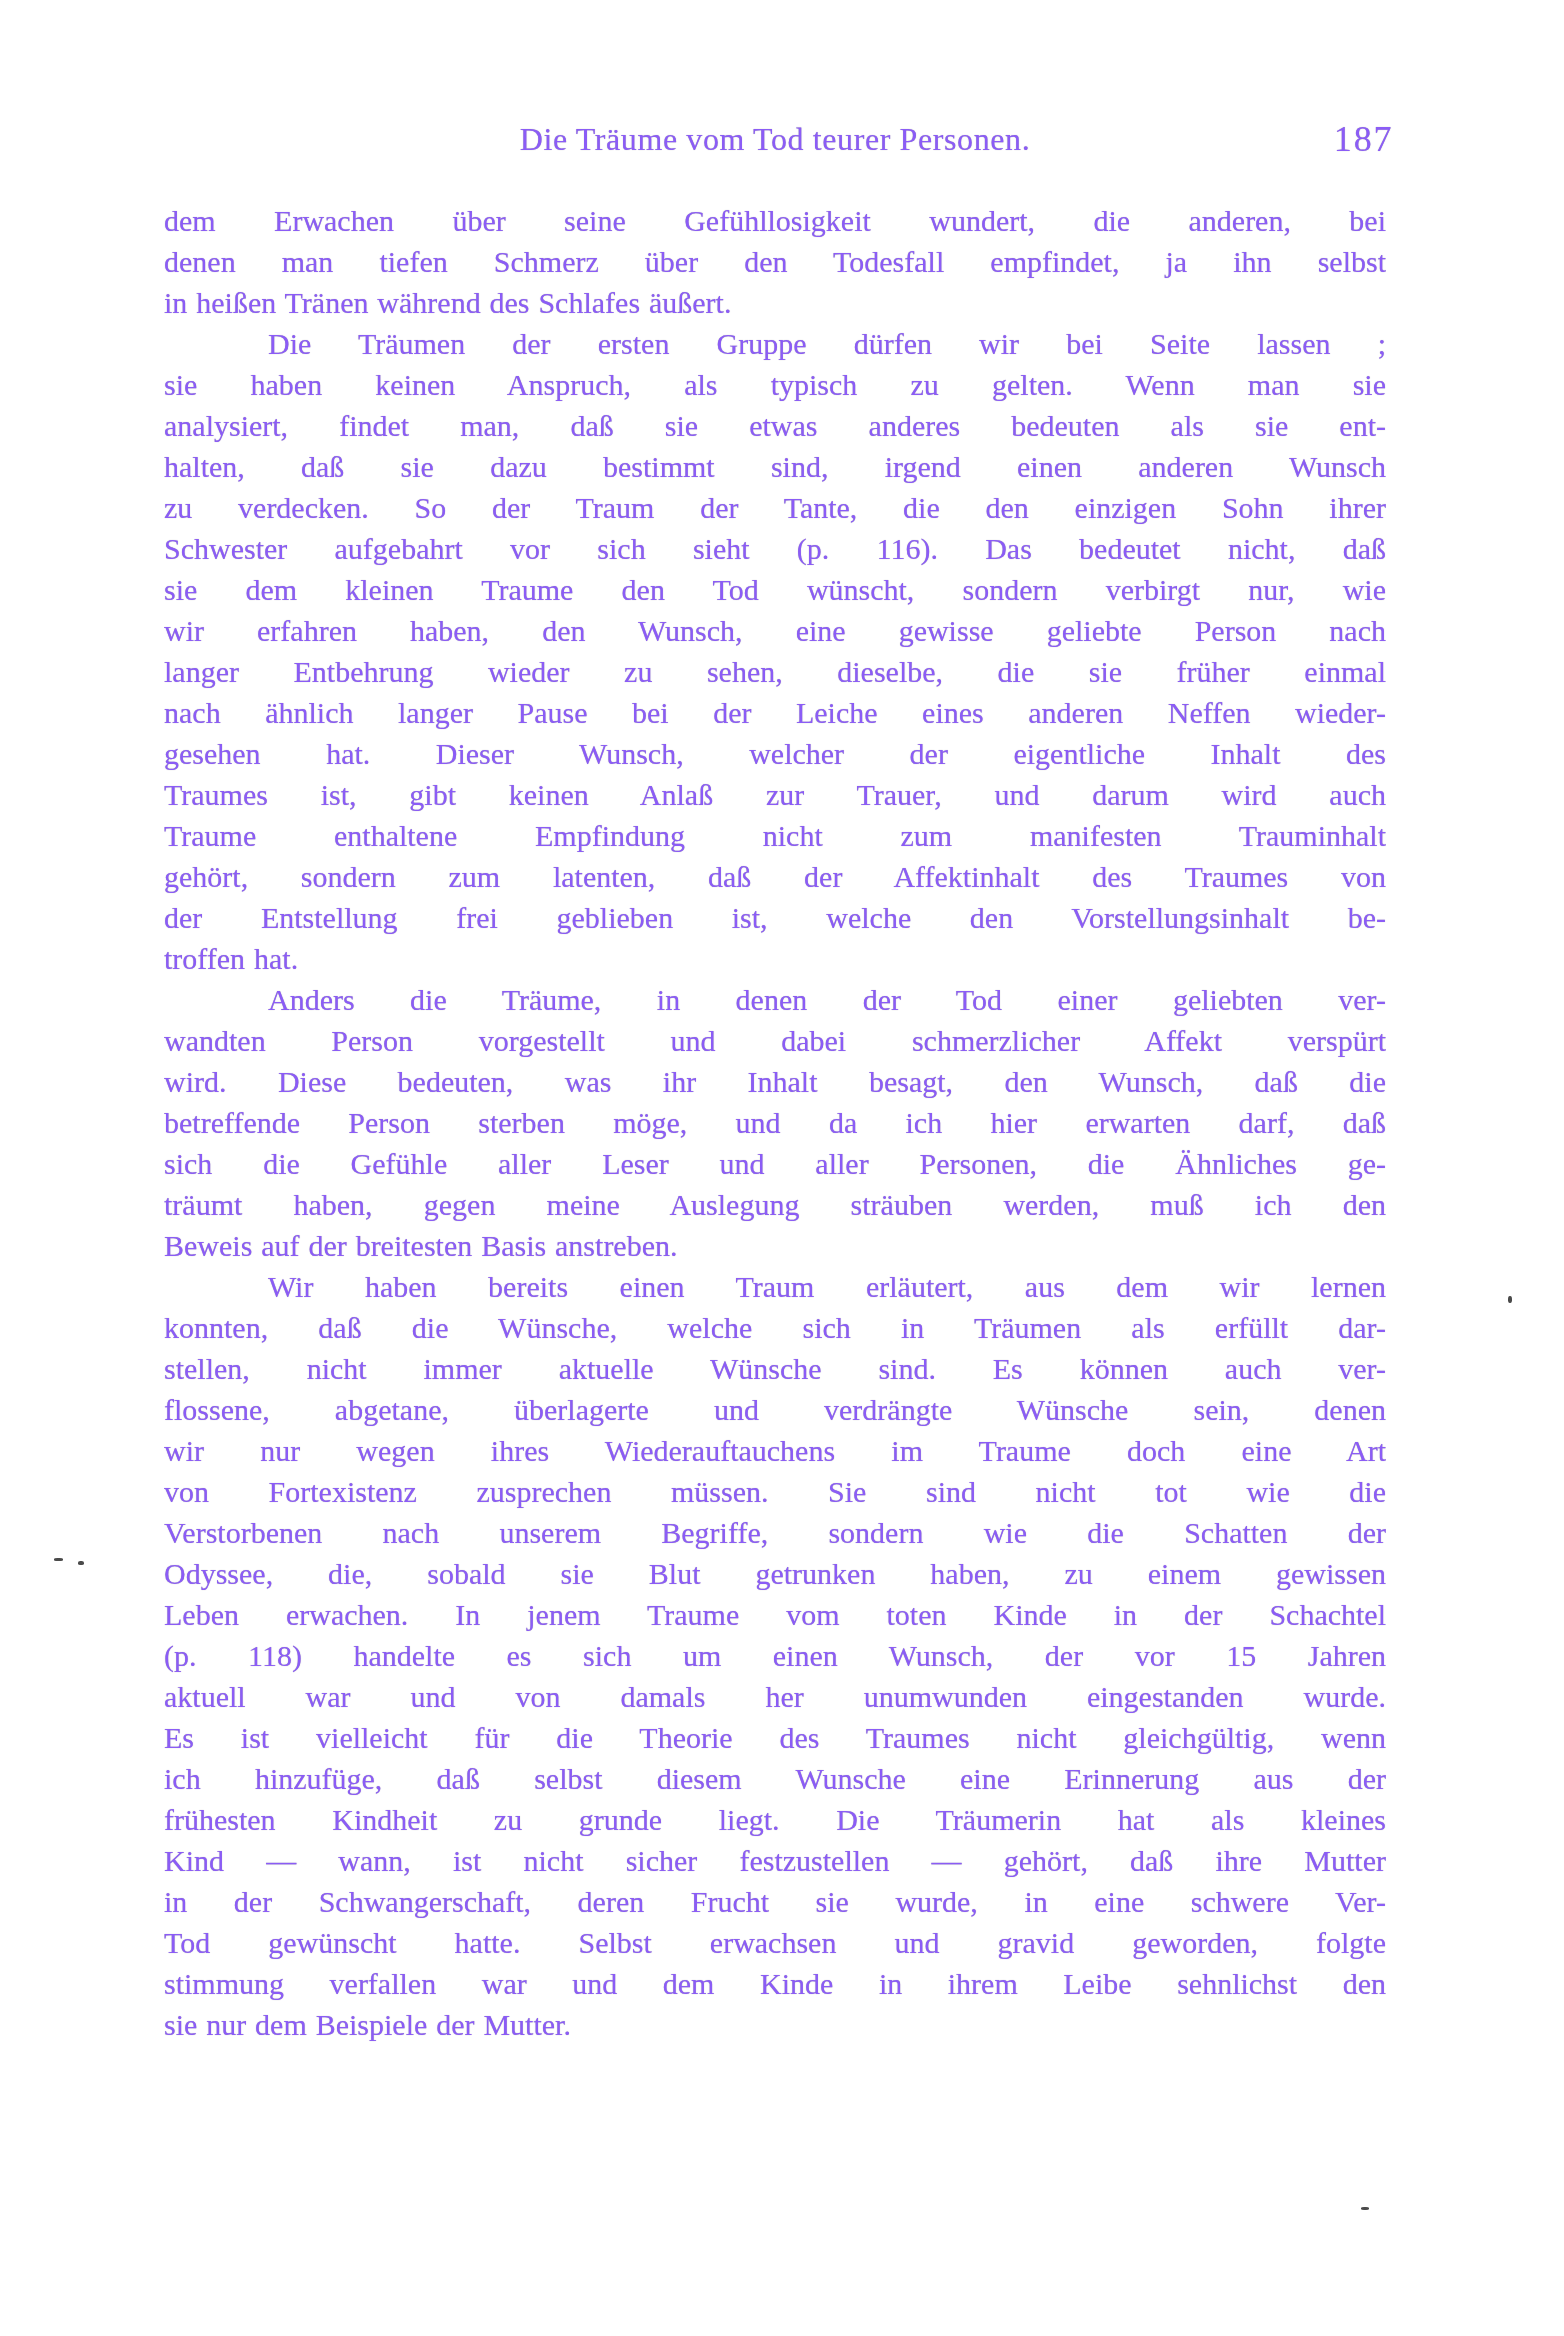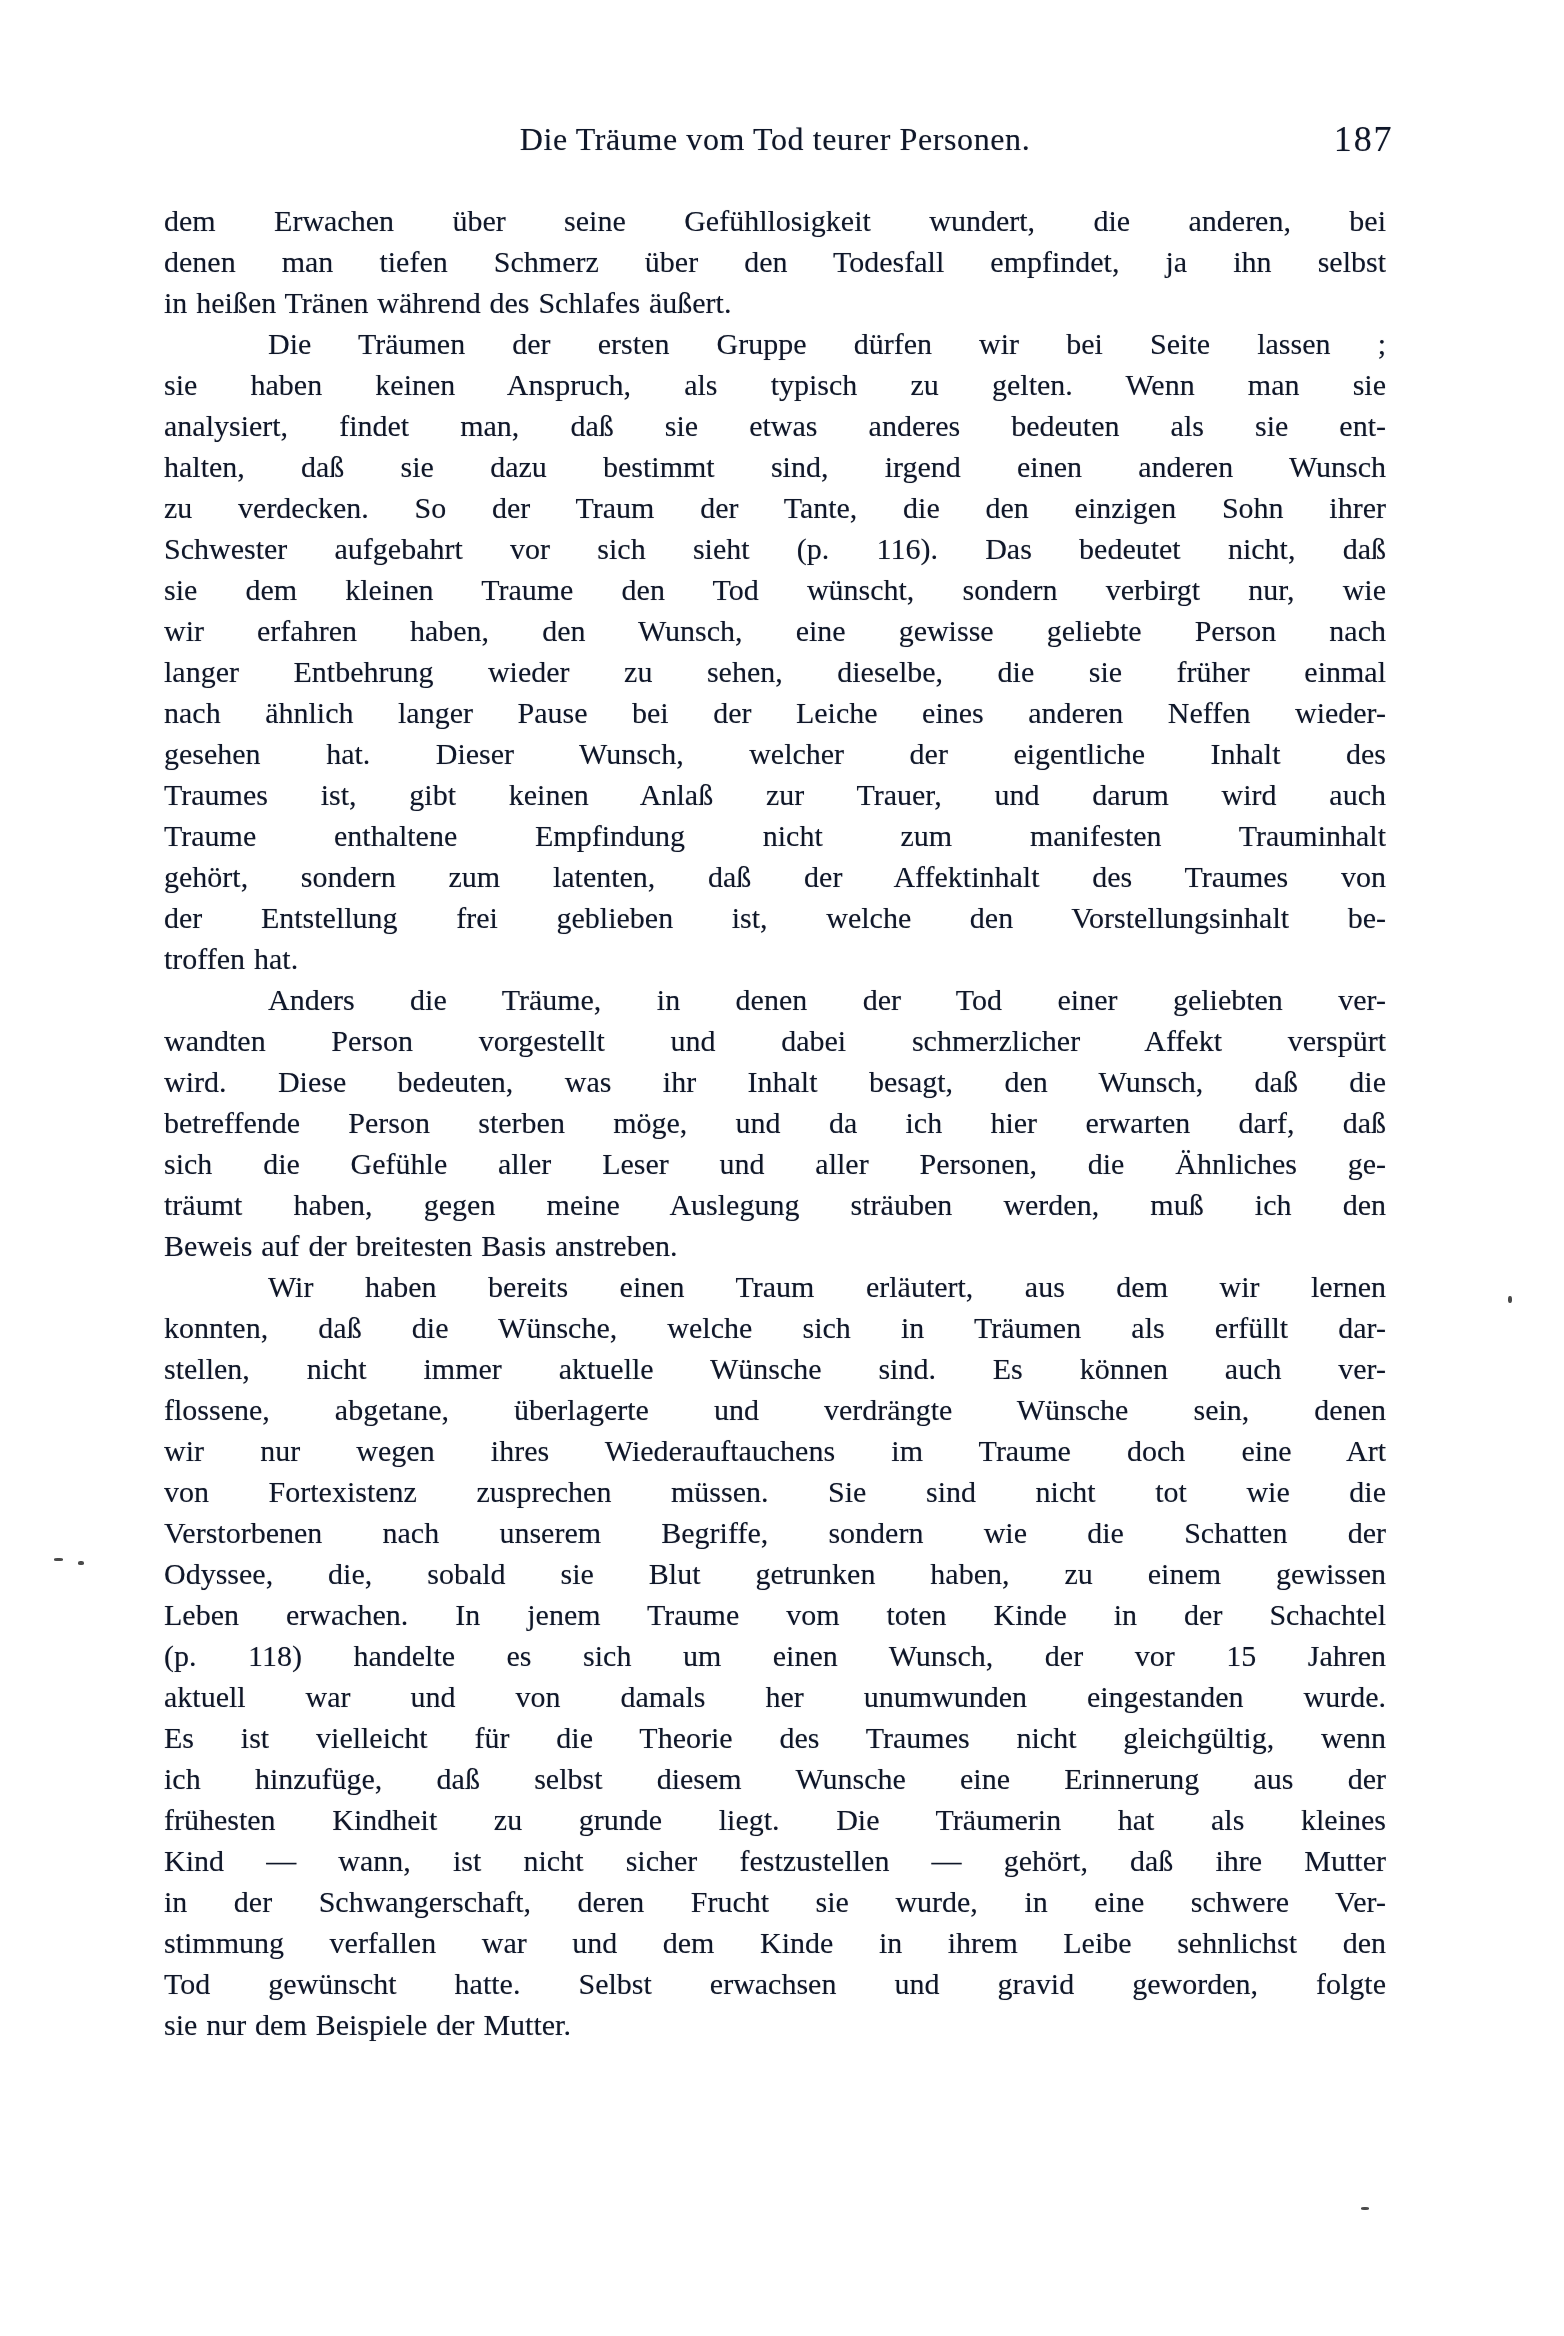--- a/index.html
+++ b/index.html
@@ -58,21 +58,21 @@
   .speck {
     position: absolute;
     background: #2a2a2a;
     border-radius: 40%;
     opacity: 0.85;
   }
 </style>
 </head>
 <body>
 
-<div class="page" style="background: rgb(255, 255, 255); color: #0f172a;">
+<div class="page" style="background: rgb(255, 255, 255); color: #8b5cf6;">
 
   <div class="running-header">
     <div class="running-title">Die Träume vom Tod teurer Personen.</div>
     <div class="page-number">187</div>
   </div>
 
   <div class="body-block">
       <div class="line">dem Erwachen über seine Gefühllosigkeit wundert, die anderen, bei</div>
       <div class="line">denen man tiefen Schmerz über den Todesfall empfindet, ja ihn selbst</div>
       <div class="line para-end">in heißen Tränen während des Schlafes äußert.</div>
@@ -108,22 +108,22 @@
       <div class="line">Verstorbenen nach unserem Begriffe, sondern wie die Schatten der</div>
       <div class="line">Odyssee, die, sobald sie Blut getrunken haben, zu einem gewissen</div>
       <div class="line">Leben erwachen. In jenem Traume vom toten Kinde in der Schachtel</div>
       <div class="line">(p. 118) handelte es sich um einen Wunsch, der vor 15 Jahren</div>
       <div class="line">aktuell war und von damals her unumwunden eingestanden wurde.</div>
       <div class="line">Es ist vielleicht für die Theorie des Traumes nicht gleichgültig, wenn</div>
       <div class="line">ich hinzufüge, daß selbst diesem Wunsche eine Erinnerung aus der</div>
       <div class="line">frühesten Kindheit zu grunde liegt. Die Träumerin hat als kleines</div>
       <div class="line">Kind — wann, ist nicht sicher festzustellen — gehört, daß ihre Mutter</div>
       <div class="line">in der Schwangerschaft, deren Frucht sie wurde, in eine schwere Ver-</div>
+      <div class="line">Tod gewünscht hatte. Selbst erwachsen und gravid geworden, folgte</div>
       <div class="line">stimmung verfallen war und dem Kinde in ihrem Leibe sehnlichst den</div>
-      <div class="line">Tod gewünscht hatte. Selbst erwachsen und gravid geworden, folgte</div>
       <div class="line para-end">sie nur dem Beispiele der Mutter.</div>
     </div>
 
 <span class="speck" style="left: 54px; top: 1558px; width: 8.5px; height: 2.8px;"></span>
     <span class="speck" style="left: 78px; top: 1561px; width: 5.6px; height: 3.8px;"></span>
     <span class="speck" style="left: 1508px; top: 1296px; width: 3.8px; height: 6.6px;"></span>
     <span class="speck" style="left: 1361px; top: 2207px; width: 7.5px; height: 2.8px;"></span>
   </div>
 
 

